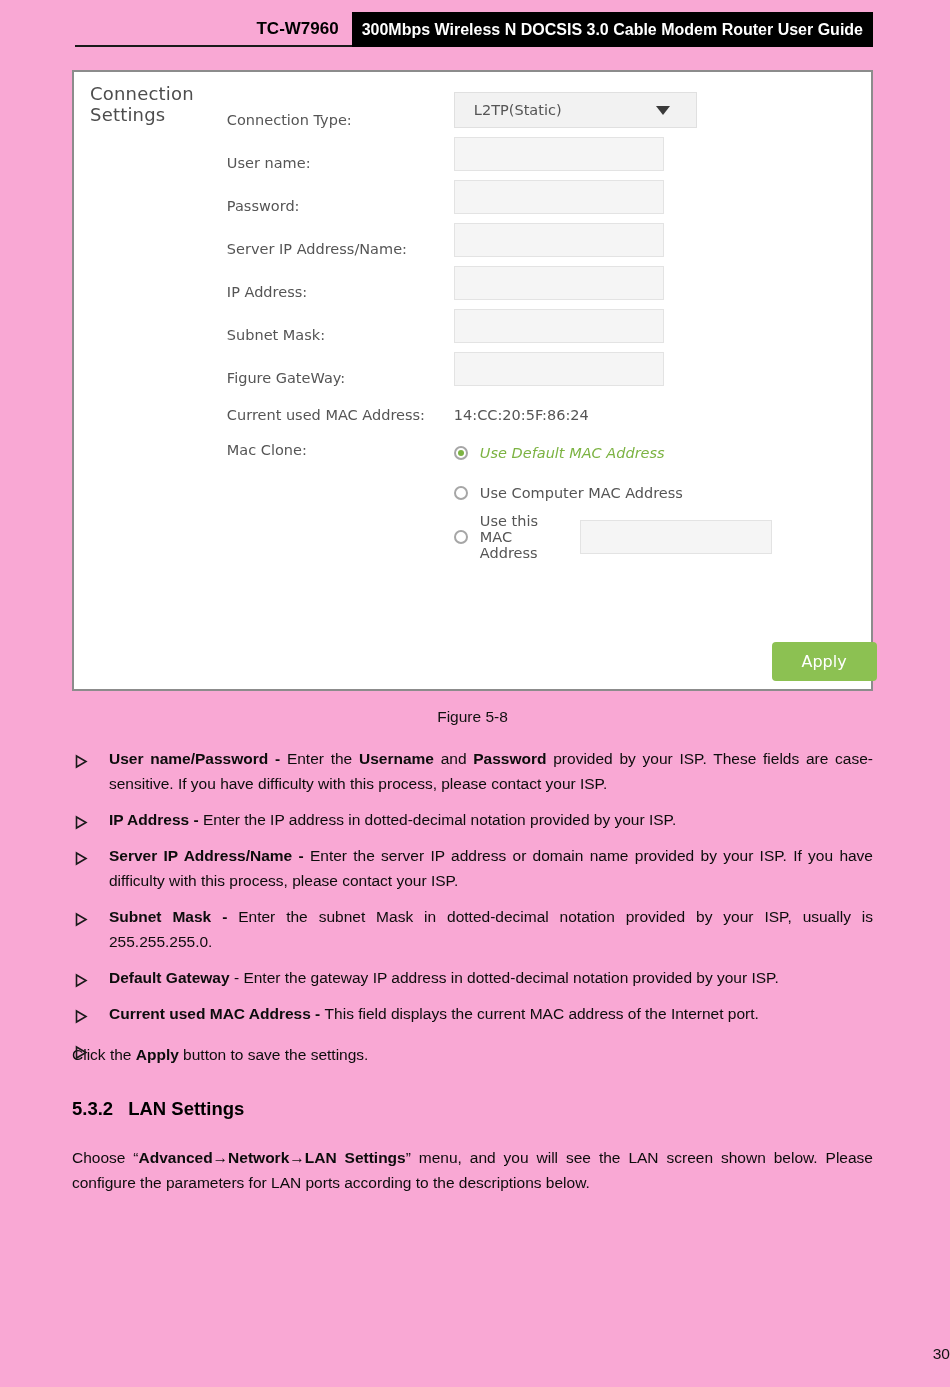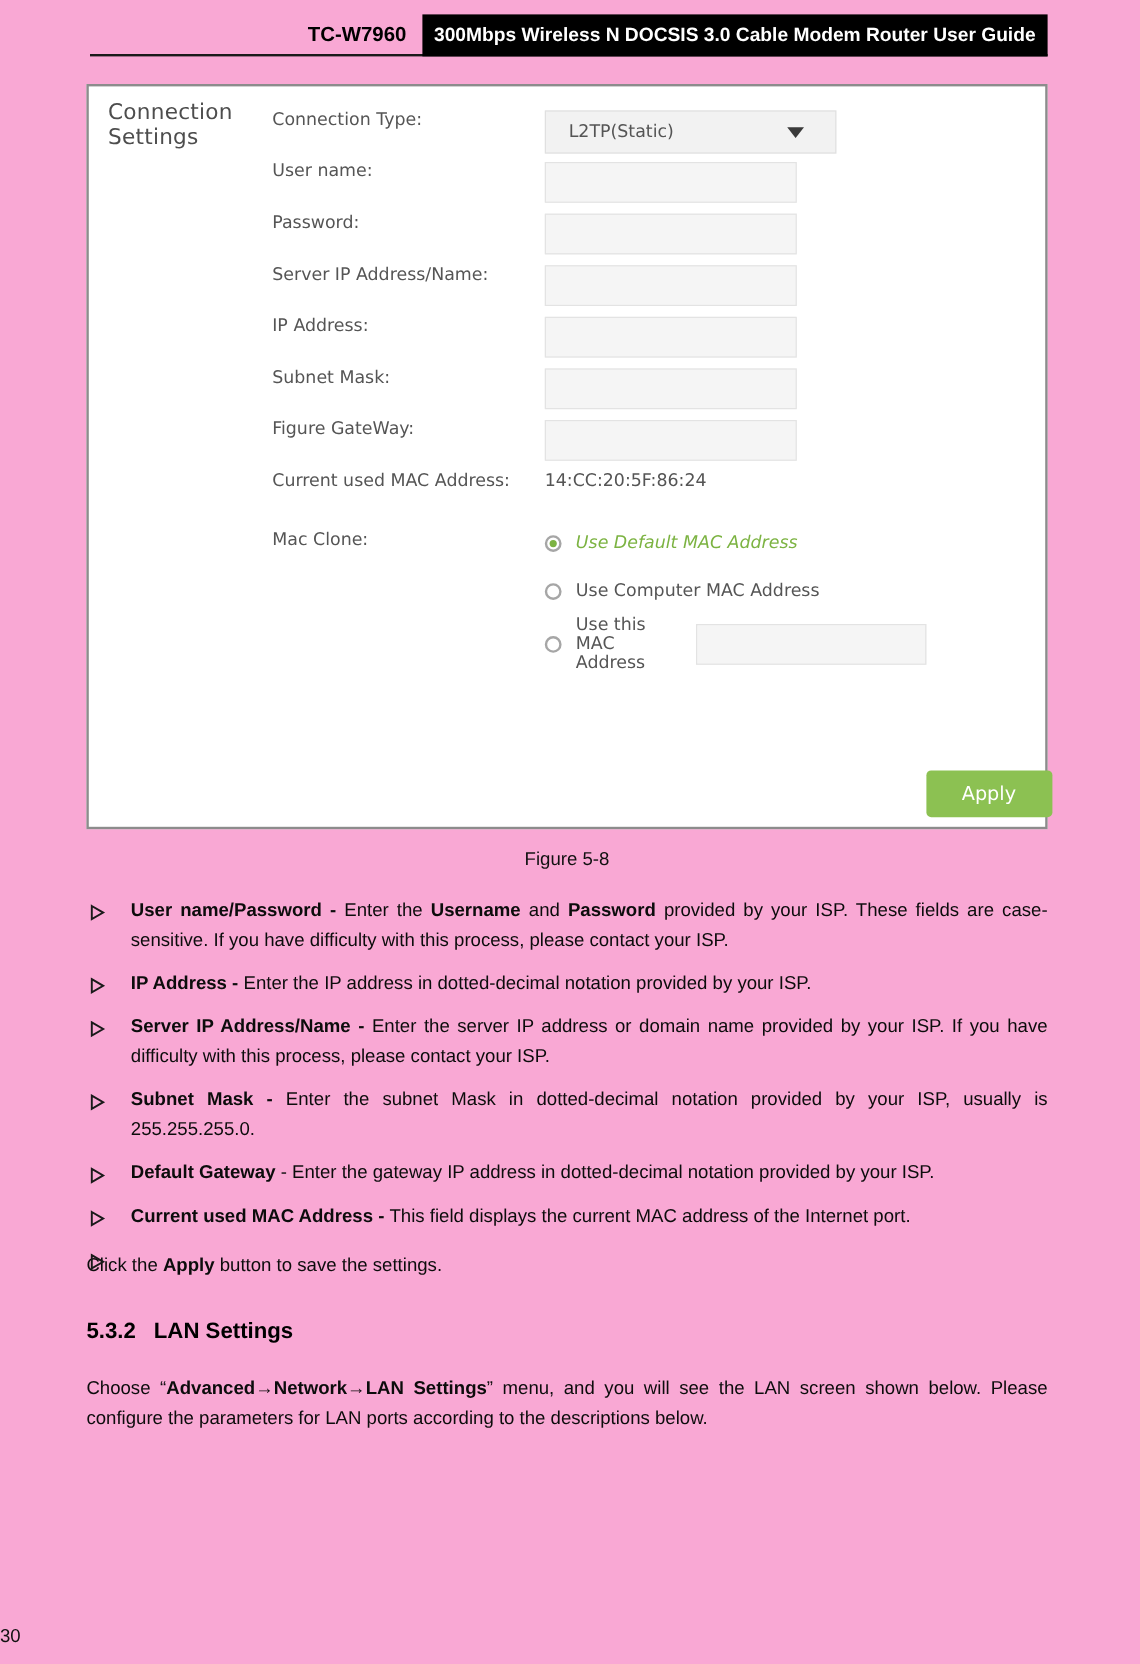--- a/index.html
+++ b/index.html
@@ -29,21 +29,21 @@
     border:2px solid #8c8c8c; background:#fff;
     display:flex; flex-direction:row;
     font-family:"DejaVu Sans", sans-serif;
   }
   .panel-title {
     font-size:18px; font-weight:normal; color:#4d4d4d;
     margin:11px 16px 10px 16px; letter-spacing:0.2px;
   }
   .panel-divider { border-top:1px solid #dcdcdc; margin:0 1px; }
   .form { padding:20px 0 0 15px; }
-  .row { display:flex; align-items:flex-start; min-height:36px; margin-bottom:7px; }
+  .row { display:flex; align-items:flex-end; min-height:36px; margin-bottom:7px; }
   .flabel { flex:0 0 227px; font-size:14.5px; color:#555; }
   .dropdown {
     width:243px; height:36px; background:#f2f2f2; border:1px solid #e0e0e0;
     display:flex; align-items:center; justify-content:space-between;
     padding:0 26px 0 19px; color:#555; font-size:14.5px; cursor:default;
   }
   .caret {
     width:0; height:0; border-left:7px solid transparent;
     border-right:7px solid transparent; border-top:9px solid #3a3a3a;
   }
@@ -86,21 +86,21 @@
     position:relative; padding-left:37px; margin-bottom:11px;
     font-size:15.5px; line-height:25px; text-align:justify; color:#0c0c0c;
   }
   .arrow-marker { position:absolute; left:3px; top:5px; }
   .closing { font-size:15.5px; line-height:25px; margin-top:16px; color:#0c0c0c; }
   .section-heading {
     margin-top:31px; font-size:18.5px; font-weight:bold; color:#000;
     display:flex; gap:15px;
   }
   .lan-par { margin-top:25px; font-size:15.5px; line-height:25px; text-align:justify; color:#0c0c0c; }
-  .footer { position:absolute; left:0; right:0; bottom:14px; text-align:left; font-size:15.5px; color:#111; }
+  .footer { position:absolute; left:0; right:0; bottom:24px; text-align:right; font-size:15.5px; color:#111; }
   b { font-weight:bold; }
 </style>
 </head>
 <body>
 
 <div class="page">
 
   <header class="hdr">
     <span class="model">TC-W7960</span>
     <span class="guide">300Mbps Wireless N DOCSIS 3.0 Cable Modem Router User Guide</span>

